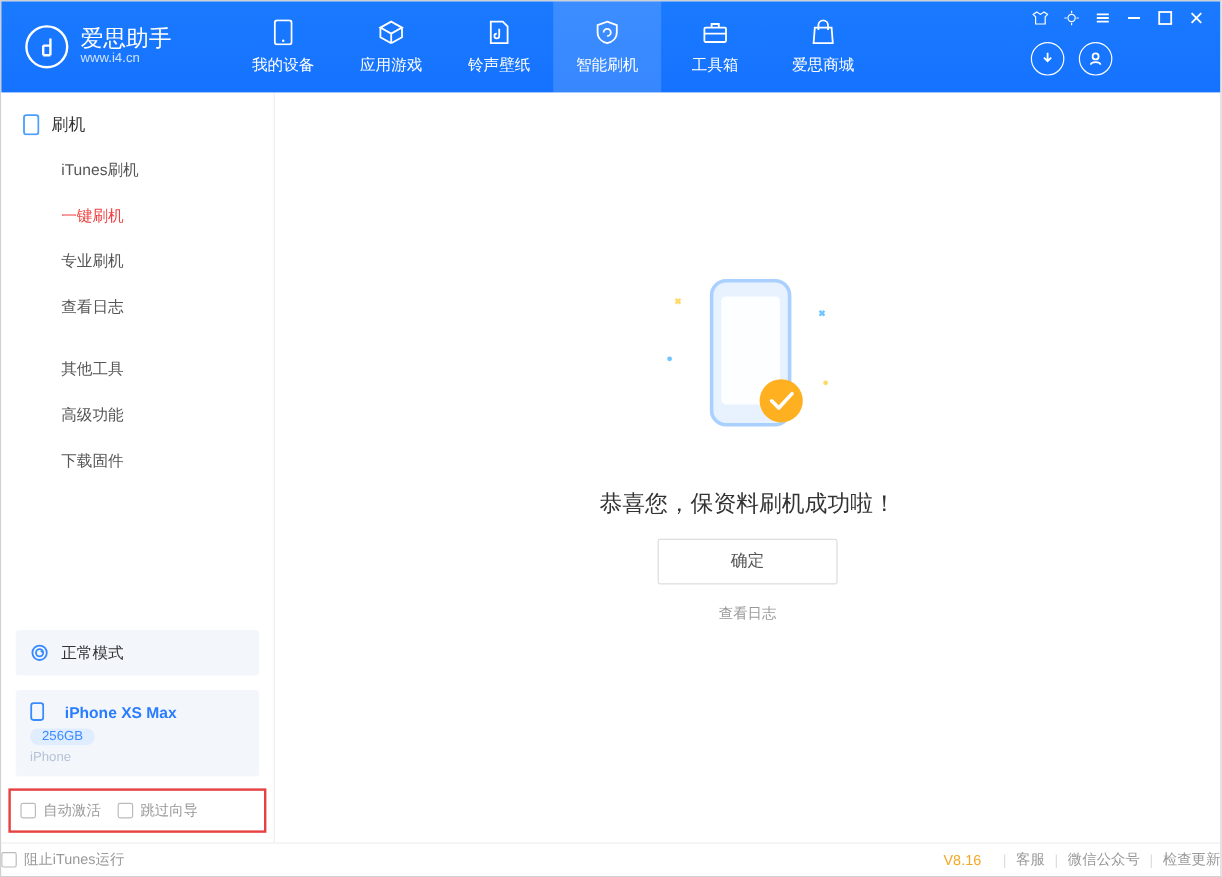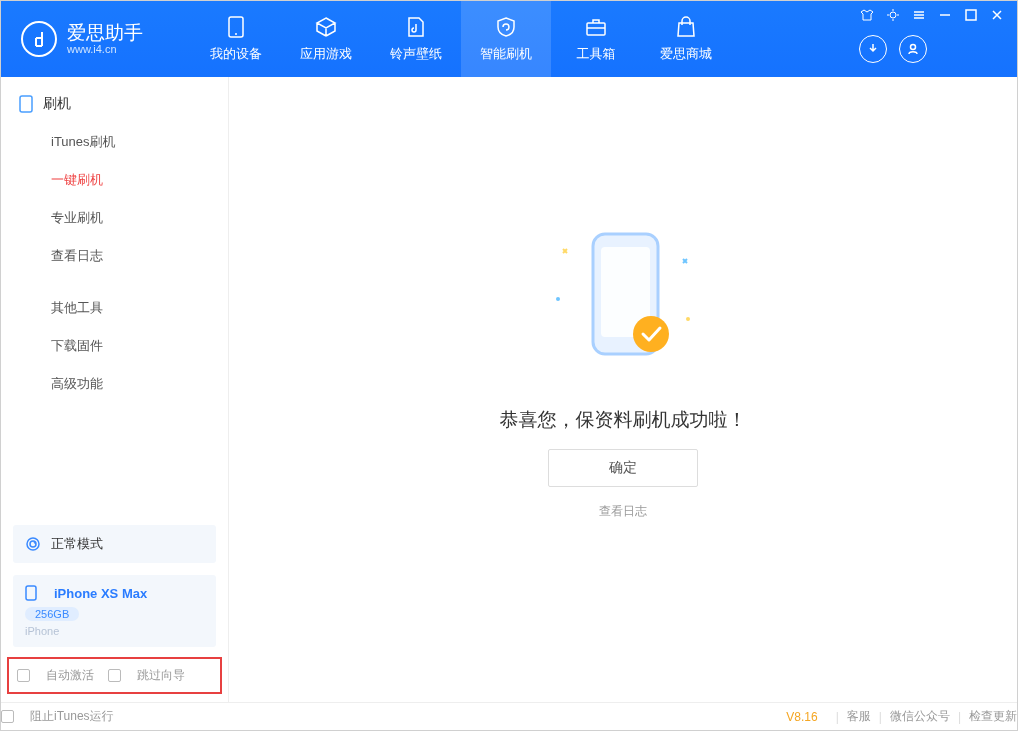--- a/index.html
+++ b/index.html
@@ -29,21 +29,21 @@
 .sb-header { display: flex; align-items: center; padding: 4px 18px 10px; font-size: 14px; color: #333; font-weight: 500; gap: 10px; }
 .sb-item { padding: 10px 18px 10px 50px; font-size: 13px; color: #555; cursor: pointer; }
 .sb-item.active { color: #ef4444; }
 .sb-spacer { flex: 1; }
 .mode-box { margin: 6px 12px; background: #f3f7fc; border-radius: 3px; padding: 10px 12px; display: flex; align-items: center; gap: 10px; font-size: 13px; color: #333; }
 .device-box { margin: 6px 12px 10px; background: #f3f7fc; border-radius: 3px; padding: 10px 12px; font-size: 13px; }
 .device-name { color: #2a7cff; font-weight: 600; display: flex; align-items: center; gap: 17px; }
 .device-cap { display: inline-block; background: #e0edff; color: #3a8aff; border-radius: 10px; padding: 1px 10px; font-size: 11px; margin-top: 6px; }
 .device-type { color: #b6c3d6; font-size: 11px; margin-top: 4px; }
 .check-row { border: 2px solid #e74040; margin: 0 6px 8px; padding: 8px 8px; display: flex; gap: 14px; }
-.check-item { display: flex; align-items: center; gap: 16px; font-size: 12px; color: #999; }
+.check-item { display: flex; align-items: center; gap: 6px; font-size: 12px; color: #999; }
 .cb { width: 13px; height: 13px; border: 1px solid #bbb; border-radius: 2px; display: inline-block; }
 
 
 .main { flex: 1; display: flex; flex-direction: column; align-items: center; justify-content: center; padding-bottom: 40px; }
 .phone-art { width: 120px; height: 160px; position: relative; margin: 0 auto 20px; }
 .success-text { font-size: 19px; color: #333; font-weight: 500; margin-top: 8px; }
 .ok-btn { margin-top: 16px; width: 150px; height: 38px; border: 1px solid #ddd; background: #fff; font-size: 14px; color: #555; cursor: pointer; border-radius: 2px; }
 .log-link { margin-top: 16px; font-size: 12px; color: #999; cursor: pointer; }
 
 
@@ -188,22 +188,22 @@
           </span>
         <span>刷机</span>
       </div>
       <div class="sb-item">iTunes刷机</div>
       <div class="sb-item active">一键刷机</div>
       <div class="sb-item">专业刷机</div>
       <div class="sb-item">查看日志</div>
     </div>
     <div class="sb-section">
       <div class="sb-item">其他工具</div>
+      <div class="sb-item">高级功能</div>
       <div class="sb-item">下载固件</div>
-      <div class="sb-item">高级功能</div>
     </div>
     <div class="sb-spacer"></div>
     <div class="mode-box">
       <span>
           <svg width="16" height="16" viewBox="0 0 16 16">
             <circle cx="8" cy="8" r="6" stroke="#3a8aff" stroke-width="1.5" fill="none"></circle>
             <path d="M5 8 A3 3 0 0 1 11 8 M11 8 L9 6 M5 8 A3 3 0 0 0 11 8" stroke="#3a8aff" stroke-width="1.5" fill="none"></path>
           </svg>
         </span>
       <span>正常模式</span>

